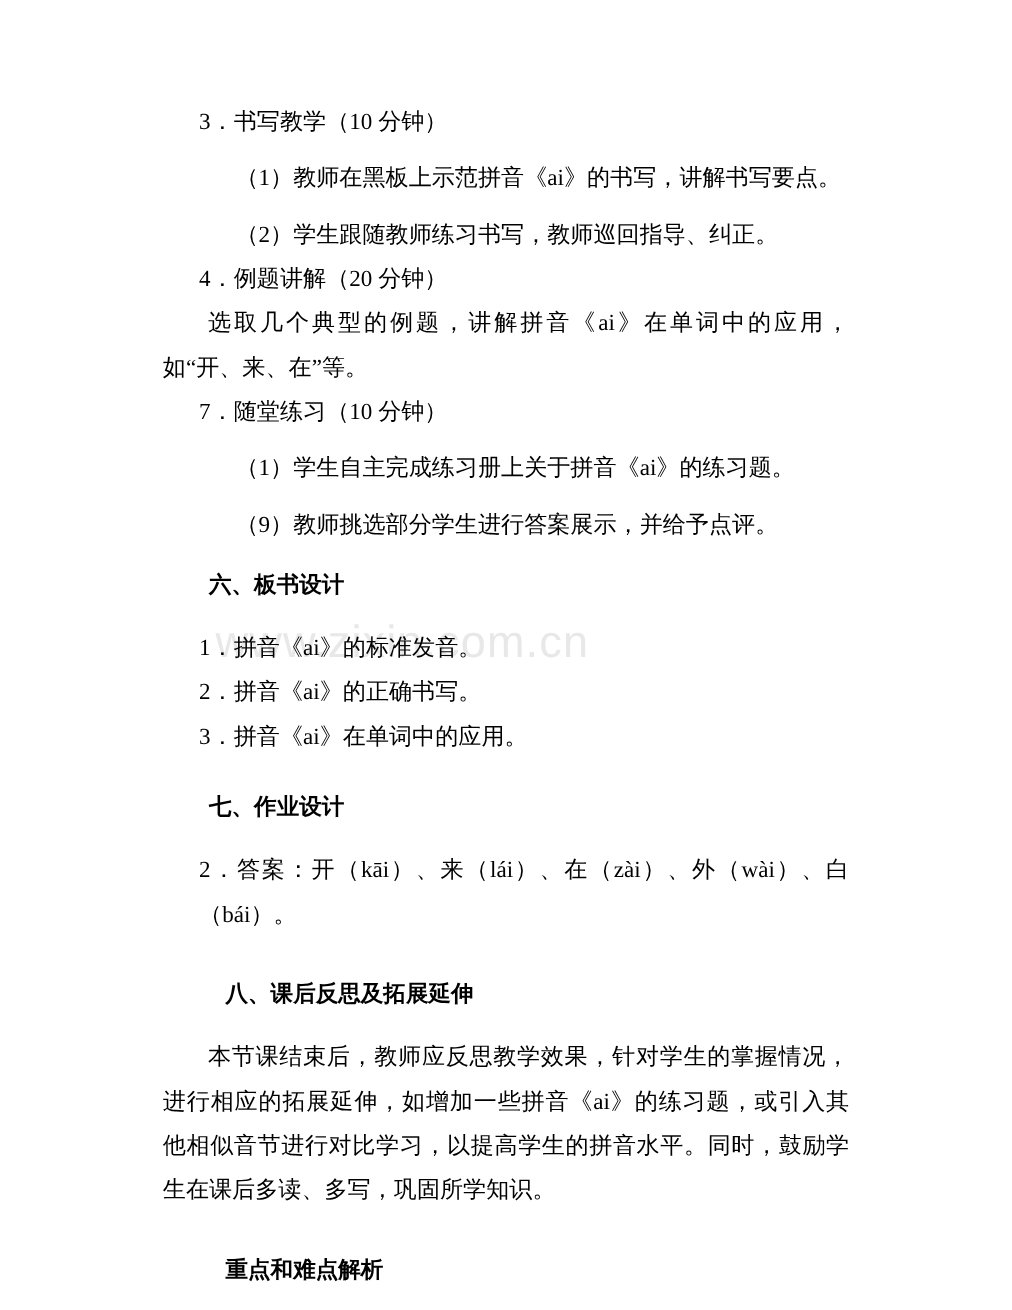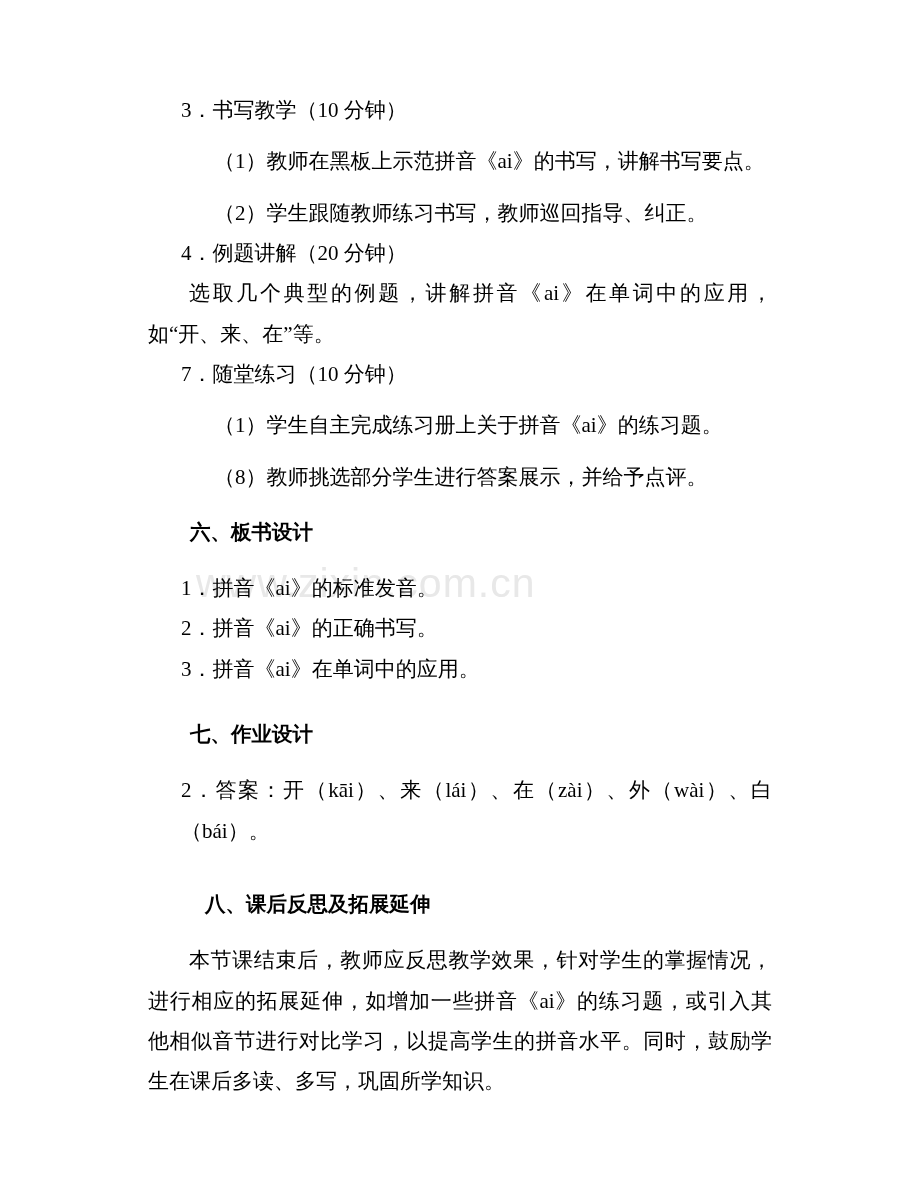--- a/index.html
+++ b/index.html
@@ -94,31 +94,32 @@
 
   <div class="doc">
 
     <p class="line num-item">3．书写教学（10 分钟）</p>
     <p class="line sub-item">（1）教师在黑板上示范拼音《ai》的书写，讲解书写要点。</p>
     <p class="line sub-item">（2）学生跟随教师练习书写，教师巡回指导、纠正。</p>
     <p class="line num-item">4．例题讲解（20 分钟）</p>
     <p class="line para">选取几个典型的例题，讲解拼音《ai》在单词中的应用，如“开、来、在”等。</p>
     <p class="line num-item">7．随堂练习（10 分钟）</p>
     <p class="line sub-item">（1）学生自主完成练习册上关于拼音《ai》的练习题。</p>
-    <p class="line sub-item">（8）教师挑选部分学生进行答案展示，并给予点评。</p>
+    <p class="line sub-item">（9）教师挑选部分学生进行答案展示，并给予点评。</p>
 
     <p class="heading">六、板书设计</p>
     <p class="line num-item">1．拼音《ai》的标准发音。</p>
     <p class="line num-item">2．拼音《ai》的正确书写。</p>
     <p class="line num-item">3．拼音《ai》在单词中的应用。</p>
 
     <div class="gap-sm"></div>
     <p class="heading">七、作业设计</p>
     <p class="line num-item">2．答案：开（kāi）、来（lái）、在（zài）、外（wài）、白（bái）。</p>
 
     <div class="gap-md"></div>
     <p class="heading heading-indent">八、课后反思及拓展延伸</p>
     <p class="line para">本节课结束后，教师应反思教学效果，针对学生的掌握情况，进行相应的拓展延伸，如增加一些拼音《ai》的练习题，或引入其他相似音节进行对比学习，以提高学生的拼音水平。同时，鼓励学生在课后多读、多写，巩固所学知识。</p>
 
     <div class="gap-md"></div>
+    <p class="heading heading-indent">重点和难点解析</p>
 
   </div>
 </div>
 
 </body></html>

